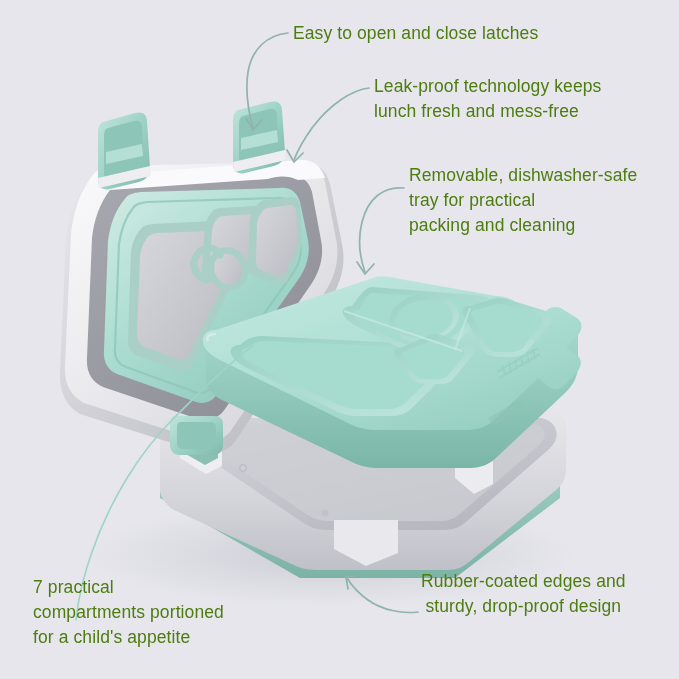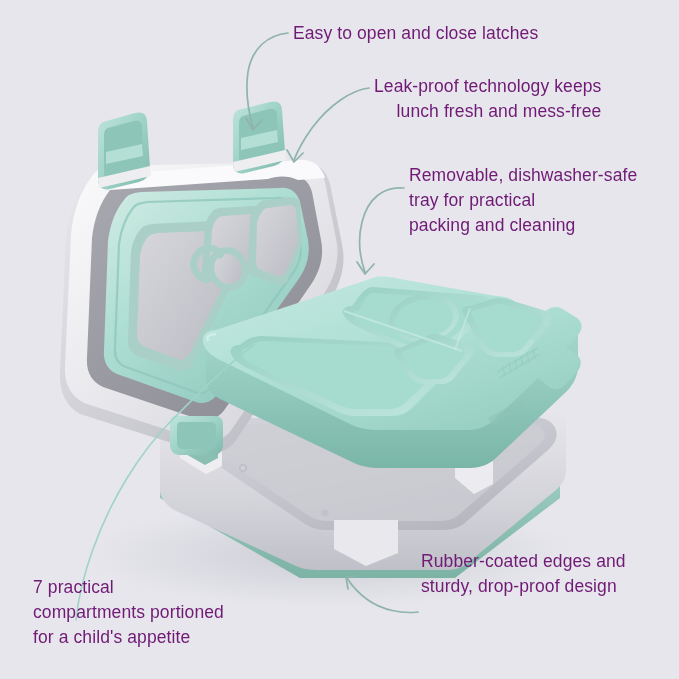--- a/index.html
+++ b/index.html
@@ -5,32 +5,32 @@
   html,body{margin:0;padding:0;}
   body{
     width:679px;height:679px;overflow:hidden;
     background:#e6e6ec;
     font-family:"Liberation Sans", sans-serif;
     position:relative;
   }
   #stage{position:absolute;inset:0;}
   .callout{
     position:absolute;
-    color:#701a75;
+    color:#4d7c0f;
     font-size:17.5px;
     line-height:25px;
     letter-spacing:.1px;
     white-space:pre-line;
     font-family:"Liberation Sans", sans-serif;
   }
   #c-latches{left:293px;top:21px;}
-  #c-leak{left:374px;top:74px;text-align:right;}
+  #c-leak{left:374px;top:74px;}
   #c-tray{left:409px;top:163px;}
   #c-compart{left:33px;top:575px;}
-  #c-rubber{left:421px;top:549px;}
+  #c-rubber{left:421px;top:569px;text-align:center;}
   svg.layer{position:absolute;left:0;top:0;width:679px;height:679px;}
   #arrows{pointer-events:none;}
 </style>
 </head>
 <body>
 
 <div id="stage">
 
   <svg class="layer" id="product" viewBox="0 0 679 679">
     <defs>

